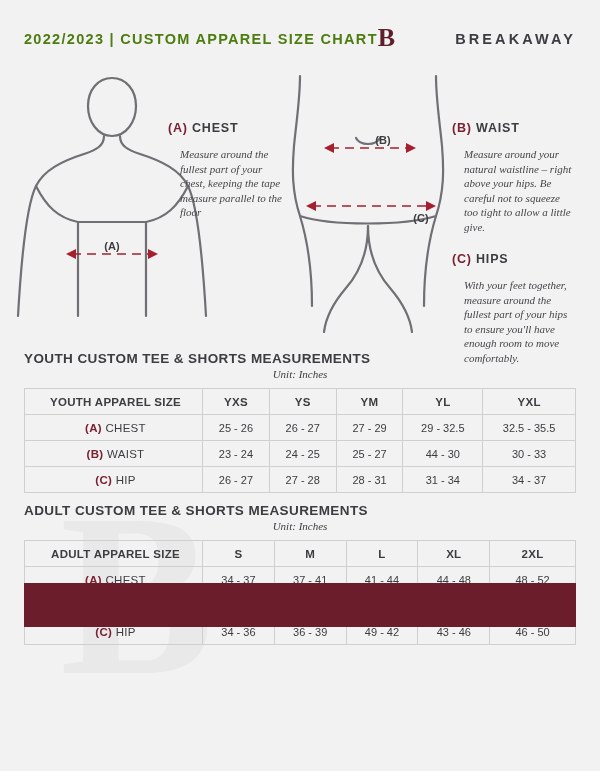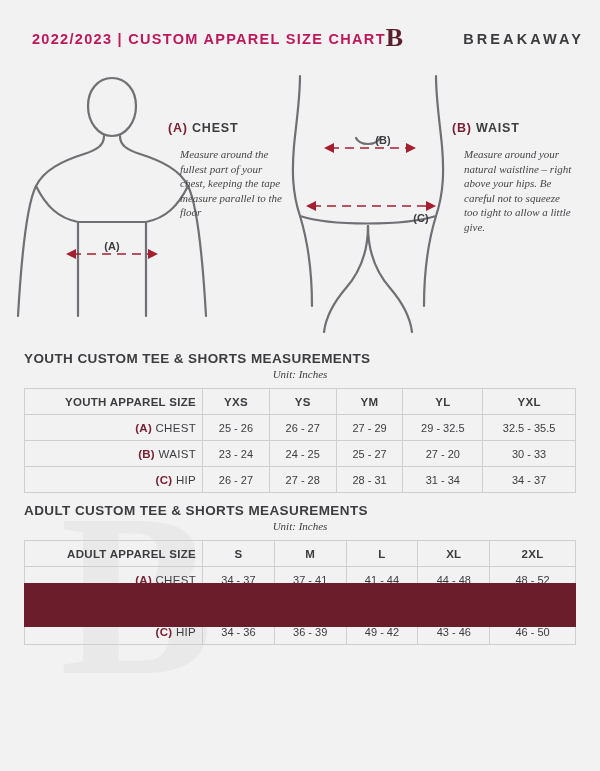--- a/index.html
+++ b/index.html
@@ -31,23 +31,22 @@
   .header {
     display: flex;
     align-items: center;
     justify-content: space-between;
     padding: 26px 24px 14px 24px;
   }
   .header-title {
     font-size: 14.5px;
     font-weight: bold;
     letter-spacing: 1.3px;
-    color: #be185d;
+    color: #4d7c0f;
     white-space: nowrap;
-    margin-left: 8px;
   }
   .brand {
     display: flex;
     align-items: center;
     gap: 12px;
   }
   .brand-mark {
     font-family: "Liberation Serif", serif;
     font-size: 26px;
     font-weight: bold;
@@ -118,21 +117,21 @@
   th, td {
     border: 1px solid #cfcfcf;
     height: 26px;
     padding: 0 6px;
     text-align: center;
     color: #3c3c41;
     font-weight: normal;
   }
   th { font-weight: bold; font-size: 11.5px; letter-spacing: 0.3px; }
   th.rowhead, td.rowhead {
-    text-align: right;
+    text-align: center;
     padding-left: 10px;
     width: 178px;
     letter-spacing: 0.3px;
   }
   td.rowhead { font-size: 11.5px; }
   td.rowhead .tag { color: #7b2031; font-weight: bold; }
 
   
   .footer-bar {
     position: absolute;
@@ -200,20 +199,24 @@
     <div class="copy copy-chest">
       <h3><span class="tag">(A)</span> <span>CHEST</span></h3>
       <p>Measure around the fullest part of your chest, keeping the tape measure parallel to the floor</p>
     </div>
 
     <div class="copy copy-waist">
       <h3><span class="tag">(B)</span> <span>WAIST</span></h3>
       <p>Measure around your natural waistline – right above your hips. Be careful not to squeeze too tight to allow a little give.</p>
     </div>
 
+    <div class="copy copy-hips">
+      <h3><span class="tag">(C)</span> <span>HIPS</span></h3>
+      <p>With your feet together, measure around the fullest part of your hips to ensure you'll have enough room to move comfortably.</p>
+    </div>
   </div>
 
   <div class="section">
     <div class="section-title">YOUTH CUSTOM TEE &amp; SHORTS MEASUREMENTS</div>
     <div class="section-sub">Unit: Inches</div>
     <table>
       <thead>
         <tr>
           <th class="rowhead">YOUTH APPAREL SIZE</th>
           <th>YXS</th>
@@ -230,21 +233,21 @@
           <td>26 - 27</td>
           <td>27 - 29</td>
           <td>29 - 32.5</td>
           <td>32.5 - 35.5</td>
         </tr>
         <tr>
           <td class="rowhead"><span class="tag">(B)</span> <span>WAIST</span></td>
           <td>23 - 24</td>
           <td>24 - 25</td>
           <td>25 - 27</td>
-          <td>27 - 20</td>
+          <td>44 - 30</td>
           <td>30 - 33</td>
         </tr>
         <tr>
           <td class="rowhead"><span class="tag">(C)</span> <span>HIP</span></td>
           <td>26 - 27</td>
           <td>27 - 28</td>
           <td>28 - 31</td>
           <td>31 - 34</td>
           <td>34 - 37</td>
         </tr>

